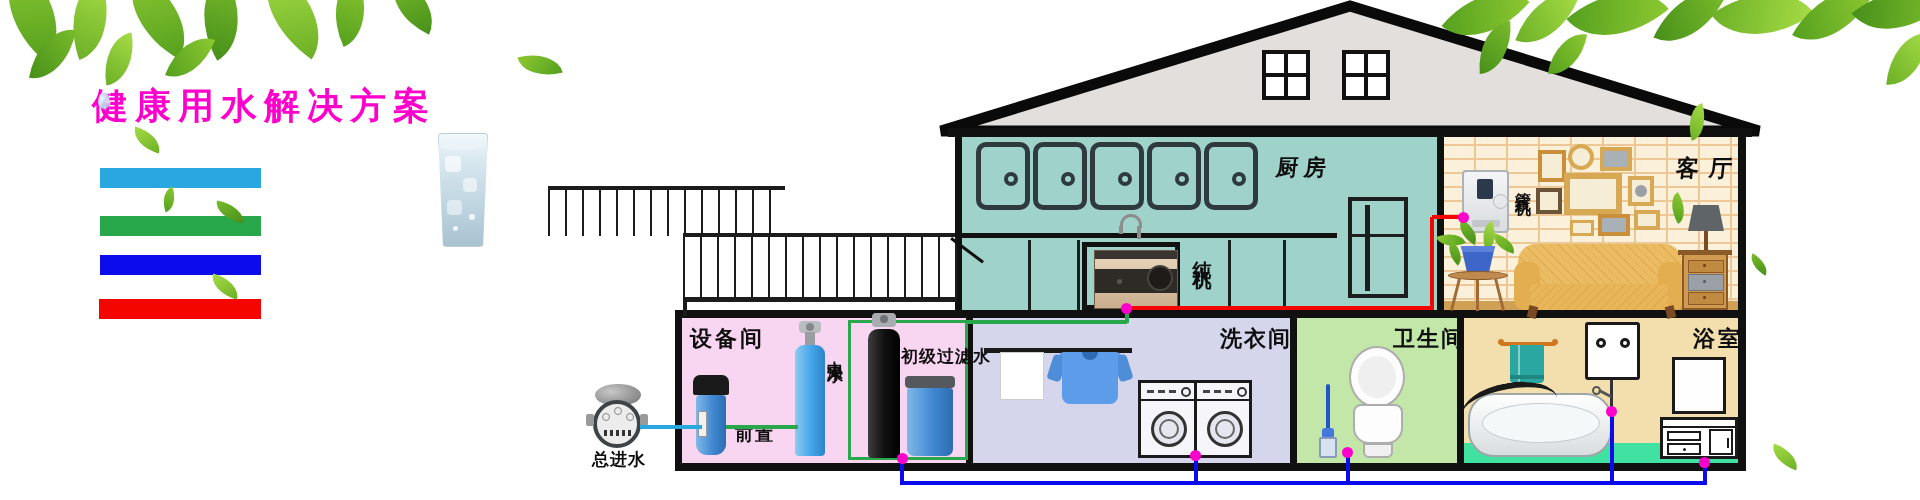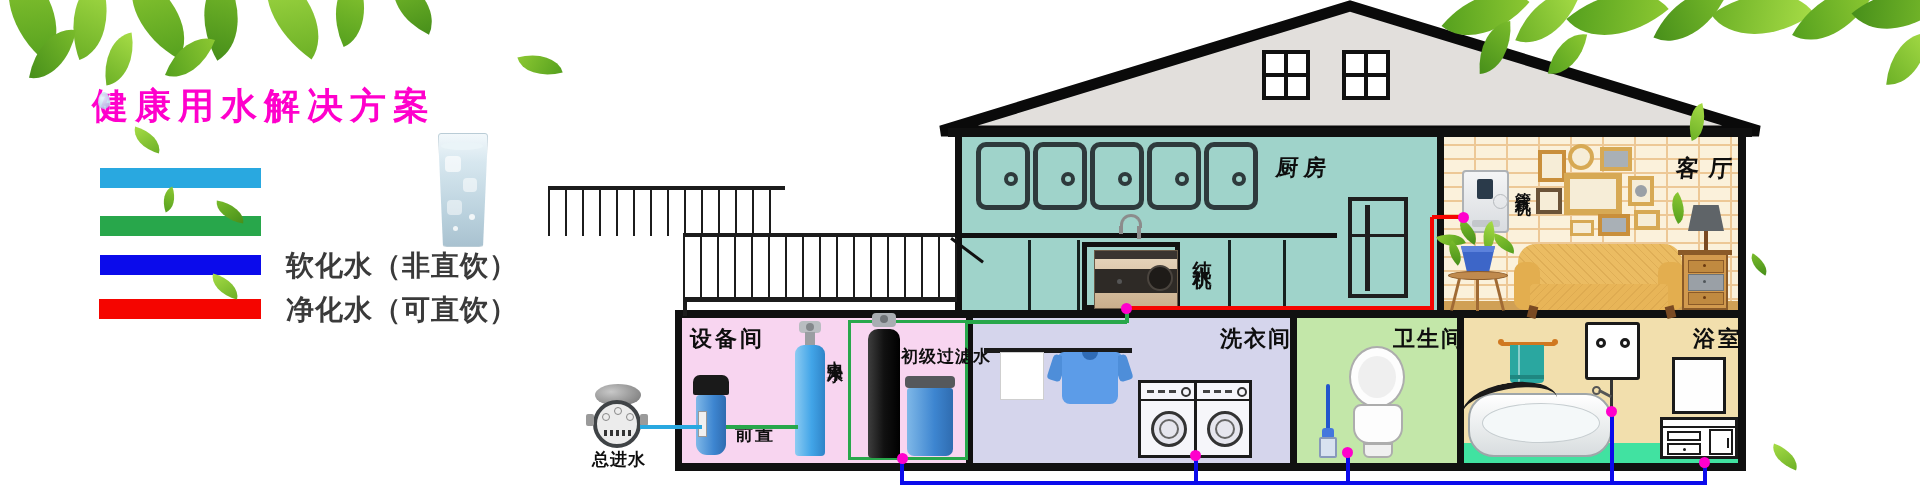--- a/index.html
+++ b/index.html
@@ -31,23 +31,21 @@
 </head>
 <body>
 
 <div id="stage">
 
   <div class="lbl" style="left:92px;top:82px;font-size:36px;letter-spacing:7px;color:#FF00CC;">健康用水解决方案</div>
 
   <div class="abs" style="left:100px;top:168px;width:161px;height:20px;background:#29A8E0;"></div>
   <div class="abs" style="left:100px;top:216px;width:161px;height:20px;background:#28A74B;"></div>
   <div class="abs" style="left:100px;top:255px;width:161px;height:20px;background:#0B0BEB;"></div>
-  <div class="lbl" style="left:286px;top:247px;font-size:28px;letter-spacing:1px;color:#3A3A3A;">软化水（非直饮）</div>
   <div class="abs" style="left:99px;top:299px;width:162px;height:20px;background:#F50500;"></div>
-  <div class="lbl" style="left:286px;top:291px;font-size:28px;letter-spacing:1px;color:#3A3A3A;">净化水（可直饮）</div>
 
   <div class="abs" style="left:438px;top:133px;width:48px;height:112px;border:1px solid #B9CCD6;border-radius:3px 3px 9px 9px;
               clip-path:polygon(0 0,100% 0,90% 100%,10% 100%);
               background:linear-gradient(180deg,#F2F8FB 0%,#D7E7EF 25%,#BBD2DE 70%,#A9C2D0 100%);">
     <div class="abs" style="left:2px;top:8px;width:42px;height:8px;border-radius:50%;background:#EAF4F8;"></div>
     <div class="abs" style="left:6px;top:22px;width:16px;height:16px;border-radius:4px;background:rgba(255,255,255,.65);"></div>
     <div class="abs" style="left:24px;top:44px;width:14px;height:14px;border-radius:4px;background:rgba(255,255,255,.55);"></div>
     <div class="abs" style="left:8px;top:66px;width:15px;height:15px;border-radius:4px;background:rgba(255,255,255,.5);"></div>
     <div class="abs" style="left:30px;top:80px;width:6px;height:6px;border-radius:50%;background:rgba(255,255,255,.8);"></div>
     <div class="abs" style="left:14px;top:92px;width:5px;height:5px;border-radius:50%;background:rgba(255,255,255,.8);"></div>

